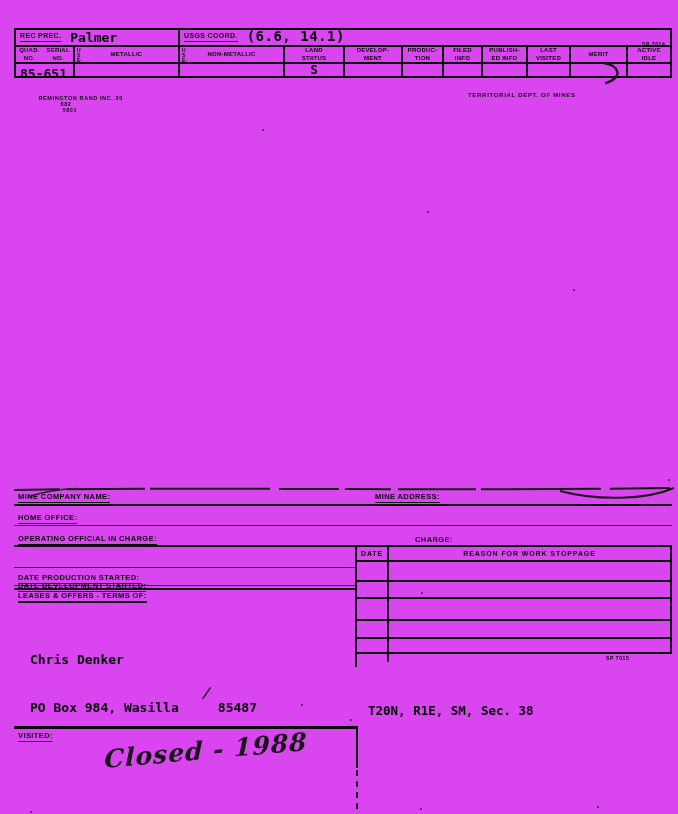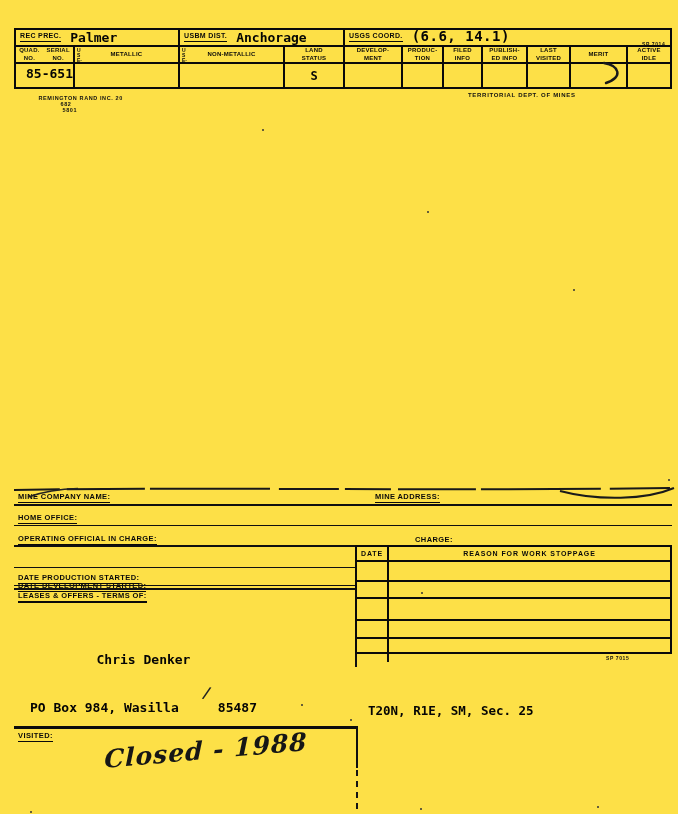--- a/index.html
+++ b/index.html
@@ -1,27 +1,27 @@
 <!DOCTYPE html>
 <html><head>
 <meta charset="utf-8">
 <style>
   html,body{margin:0;padding:0;background:#e8e8e8;}
-  .page{position:relative;width:678px;height:814px;background:#fde047;color:#111;
+  .page{position:relative;width:678px;height:814px;background:#d946ef;color:#111;
         font-family:"Liberation Sans",sans-serif;overflow:hidden;margin:0 auto;}
 
   
   .hdr{position:absolute;left:14px;top:28px;width:658px;border:2px solid #0a0a0a;box-sizing:border-box;}
   .hrow{display:flex;box-sizing:border-box;}
   .hrow + .hrow{border-top:2px solid #0a0a0a;}
   .hcell{box-sizing:border-box;border-right:2px solid #0a0a0a;position:relative;}
   .hcell:last-child{border-right:none;}
   .r1{height:15px;}
   .r2{height:17px;}
-  .r3{height:25px;text-align:right;}
+  .r3{height:14px;}
   .r1 .hcell{display:flex;align-items:flex-start;padding:2px 0 0 4px;gap:9px;overflow:visible;}
 
   .lbl{font-weight:700;font-size:7px;letter-spacing:.35px;line-height:1.1;color:#0a0a0a;white-space:nowrap;}
   .u{border-bottom:1.5px solid #0a0a0a;padding-bottom:1px;}
   .typed{font-family:"DejaVu Sans Mono",monospace;font-weight:700;color:#050505;white-space:pre;}
   .v13{font-size:13px;line-height:1;margin-top:-1px;}
   .v15{font-size:14px;line-height:.9;margin-top:-2px;letter-spacing:.5px;}
 
   .colhead{display:flex;flex-direction:column;align-items:center;justify-content:center;height:100%;
            font-weight:700;font-size:6px;letter-spacing:.25px;text-align:center;line-height:1.3;color:#0a0a0a;}
@@ -46,21 +46,21 @@
 
   .stable{position:absolute;left:355px;top:545px;width:317px;height:109px;border:2px solid #0a0a0a;box-sizing:border-box;}
   .strow{display:flex;box-sizing:border-box;border-bottom:2px solid #0a0a0a;}
   .strow:last-child{border-bottom:none;}
   .stdate{width:32px;border-right:2px solid #0a0a0a;box-sizing:border-box;display:flex;align-items:center;justify-content:center;}
   .streason{flex:1;display:flex;align-items:center;justify-content:center;}
   .sthead{font-weight:700;font-size:7px;letter-spacing:.9px;color:#0a0a0a;}
   .vext{position:absolute;width:2px;background:#101010;}
 
   .monoblock{position:absolute;font-family:"DejaVu Sans Mono",monospace;font-weight:700;font-size:13px;
-             line-height:16px;color:#050505;white-space:pre;text-align:center;}
+             line-height:16px;color:#050505;white-space:pre;}
   .monoblock2{position:absolute;font-family:"DejaVu Sans Mono",monospace;font-weight:700;font-size:12.5px;
              line-height:16px;color:#050505;white-space:pre;}
 
   .hand{position:absolute;font-family:"DejaVu Serif",serif;font-style:italic;font-weight:700;font-size:25px;
         color:#161616;transform:rotate(-5deg) skewX(-6deg);letter-spacing:1px;white-space:nowrap;}
   .slash{position:absolute;font-family:"DejaVu Serif",serif;font-style:italic;font-weight:700;font-size:15px;
          color:#222;transform:rotate(8deg);}
 
   .dot{position:absolute;width:2px;height:2px;background:#333;border-radius:50%;}
   .artifact{position:absolute;left:0;top:0;pointer-events:none;}
@@ -69,24 +69,20 @@
 </head>
 <body>
 
 <div class="page">
 
   <div class="hdr">
     <div class="hrow r1">
       <div class="hcell wa">
         <span class="lbl u">REC PREC.</span>
         <span class="typed v13">Palmer</span>
-      </div>
-      <div class="hcell wb">
-        <span class="lbl u">USBM DIST.</span>
-        <span class="typed v13">Anchorage</span>
       </div>
       <div class="hcell wc">
         <span class="lbl u">USGS COORD.</span>
         <span class="typed v15">(6.6, 14.1)</span>
       </div>
     </div>
 
     <div class="hrow r2">
       <div class="hcell w1">
         <div class="duo">
@@ -262,21 +258,21 @@
   <div class="vext" style="left:355px;top:654px;height:13px"></div>
   <div class="vext" style="left:387px;top:654px;height:8px"></div>
   <span class="tiny" style="left:606px;top:655px">SP 7015</span>
 
   <div class="monoblock" style="left:30px;top:620px">
     <div>Chris Denker</div>
     <div>PO Box 984, Wasilla     85487</div>
   </div>
 
   <div class="monoblock2" style="left:368px;top:671px">
-    <div>T20N, R1E, SM, Sec. 25</div>
+    <div>T20N, R1E, SM, Sec. 38</div>
   </div>
 
   <span class="slash" style="left:204px;top:684px">/</span>
 
   <div style="position:absolute;left:14px;top:726px;width:344px;height:86px;border-top:3px solid #0c0c0c;box-sizing:border-box"></div>
   <div class="vext" style="left:356px;top:726px;height:42px"></div>
   <div class="dashseg" style="left:356px;top:770px;height:44px"></div>
   <span class="flabel flabel-u" style="left:18px;top:731px">VISITED:</span>
   <span class="hand" style="left:104px;top:736px">Closed - 1988</span>
 

